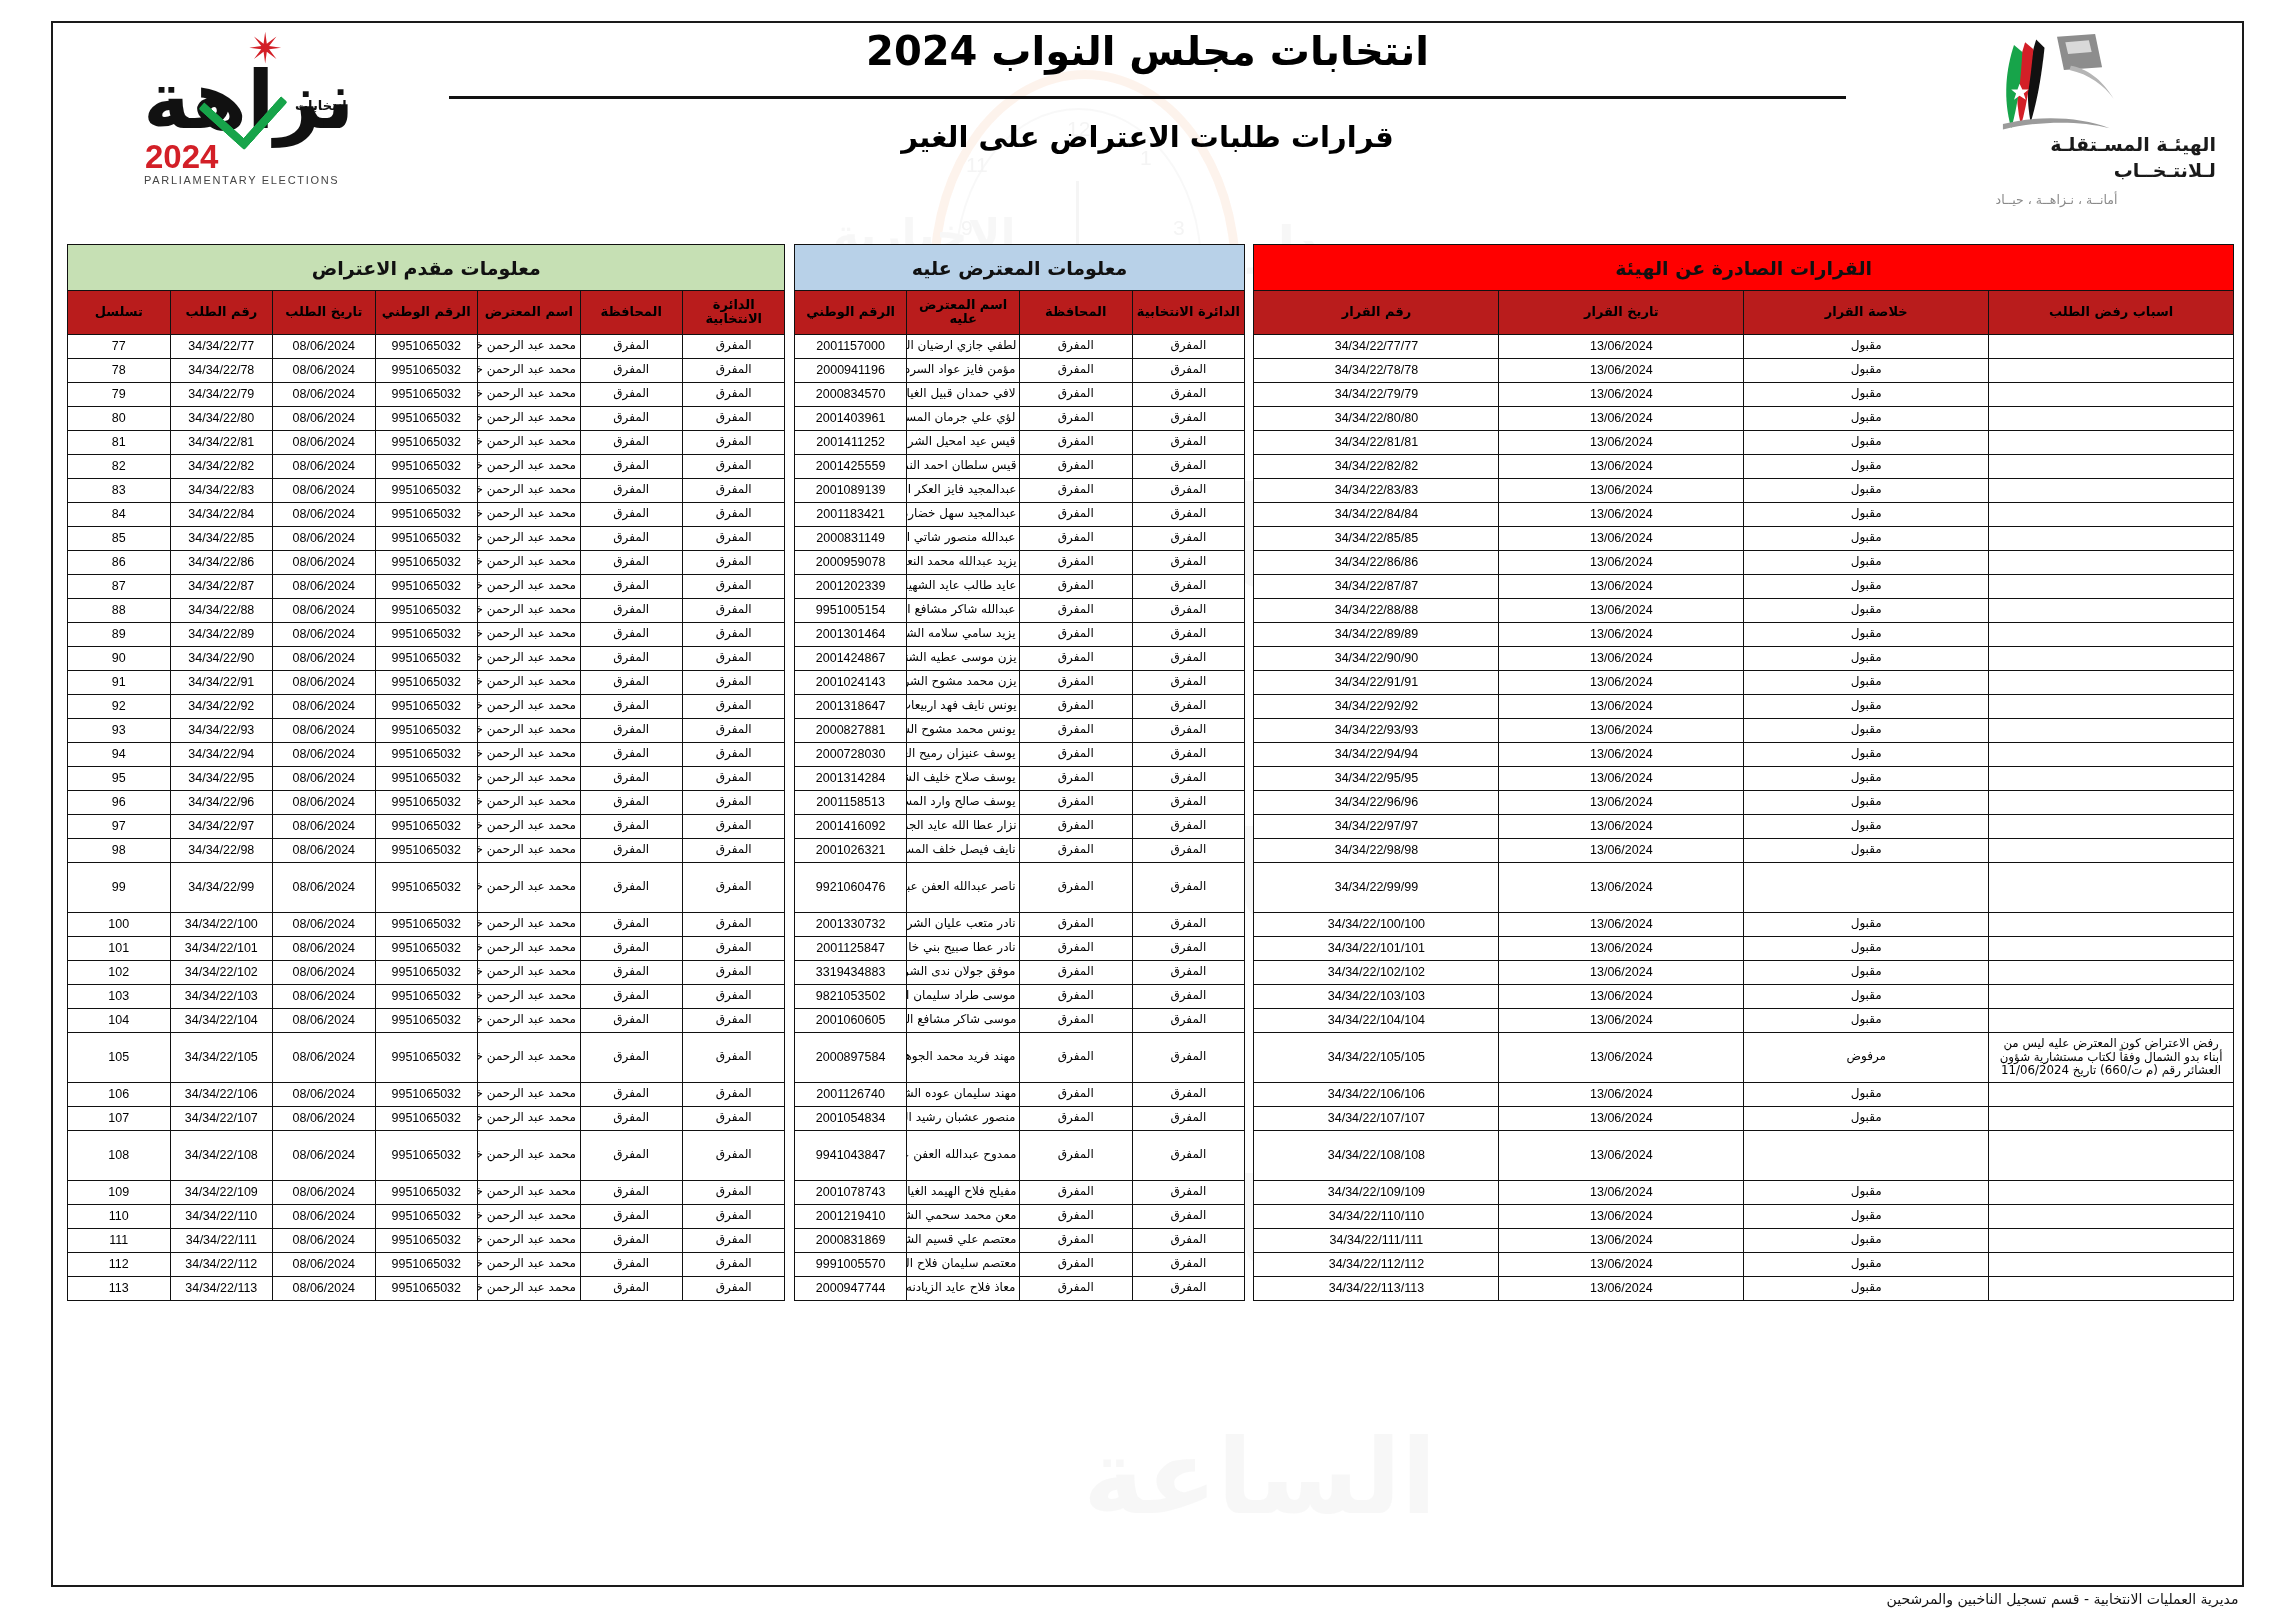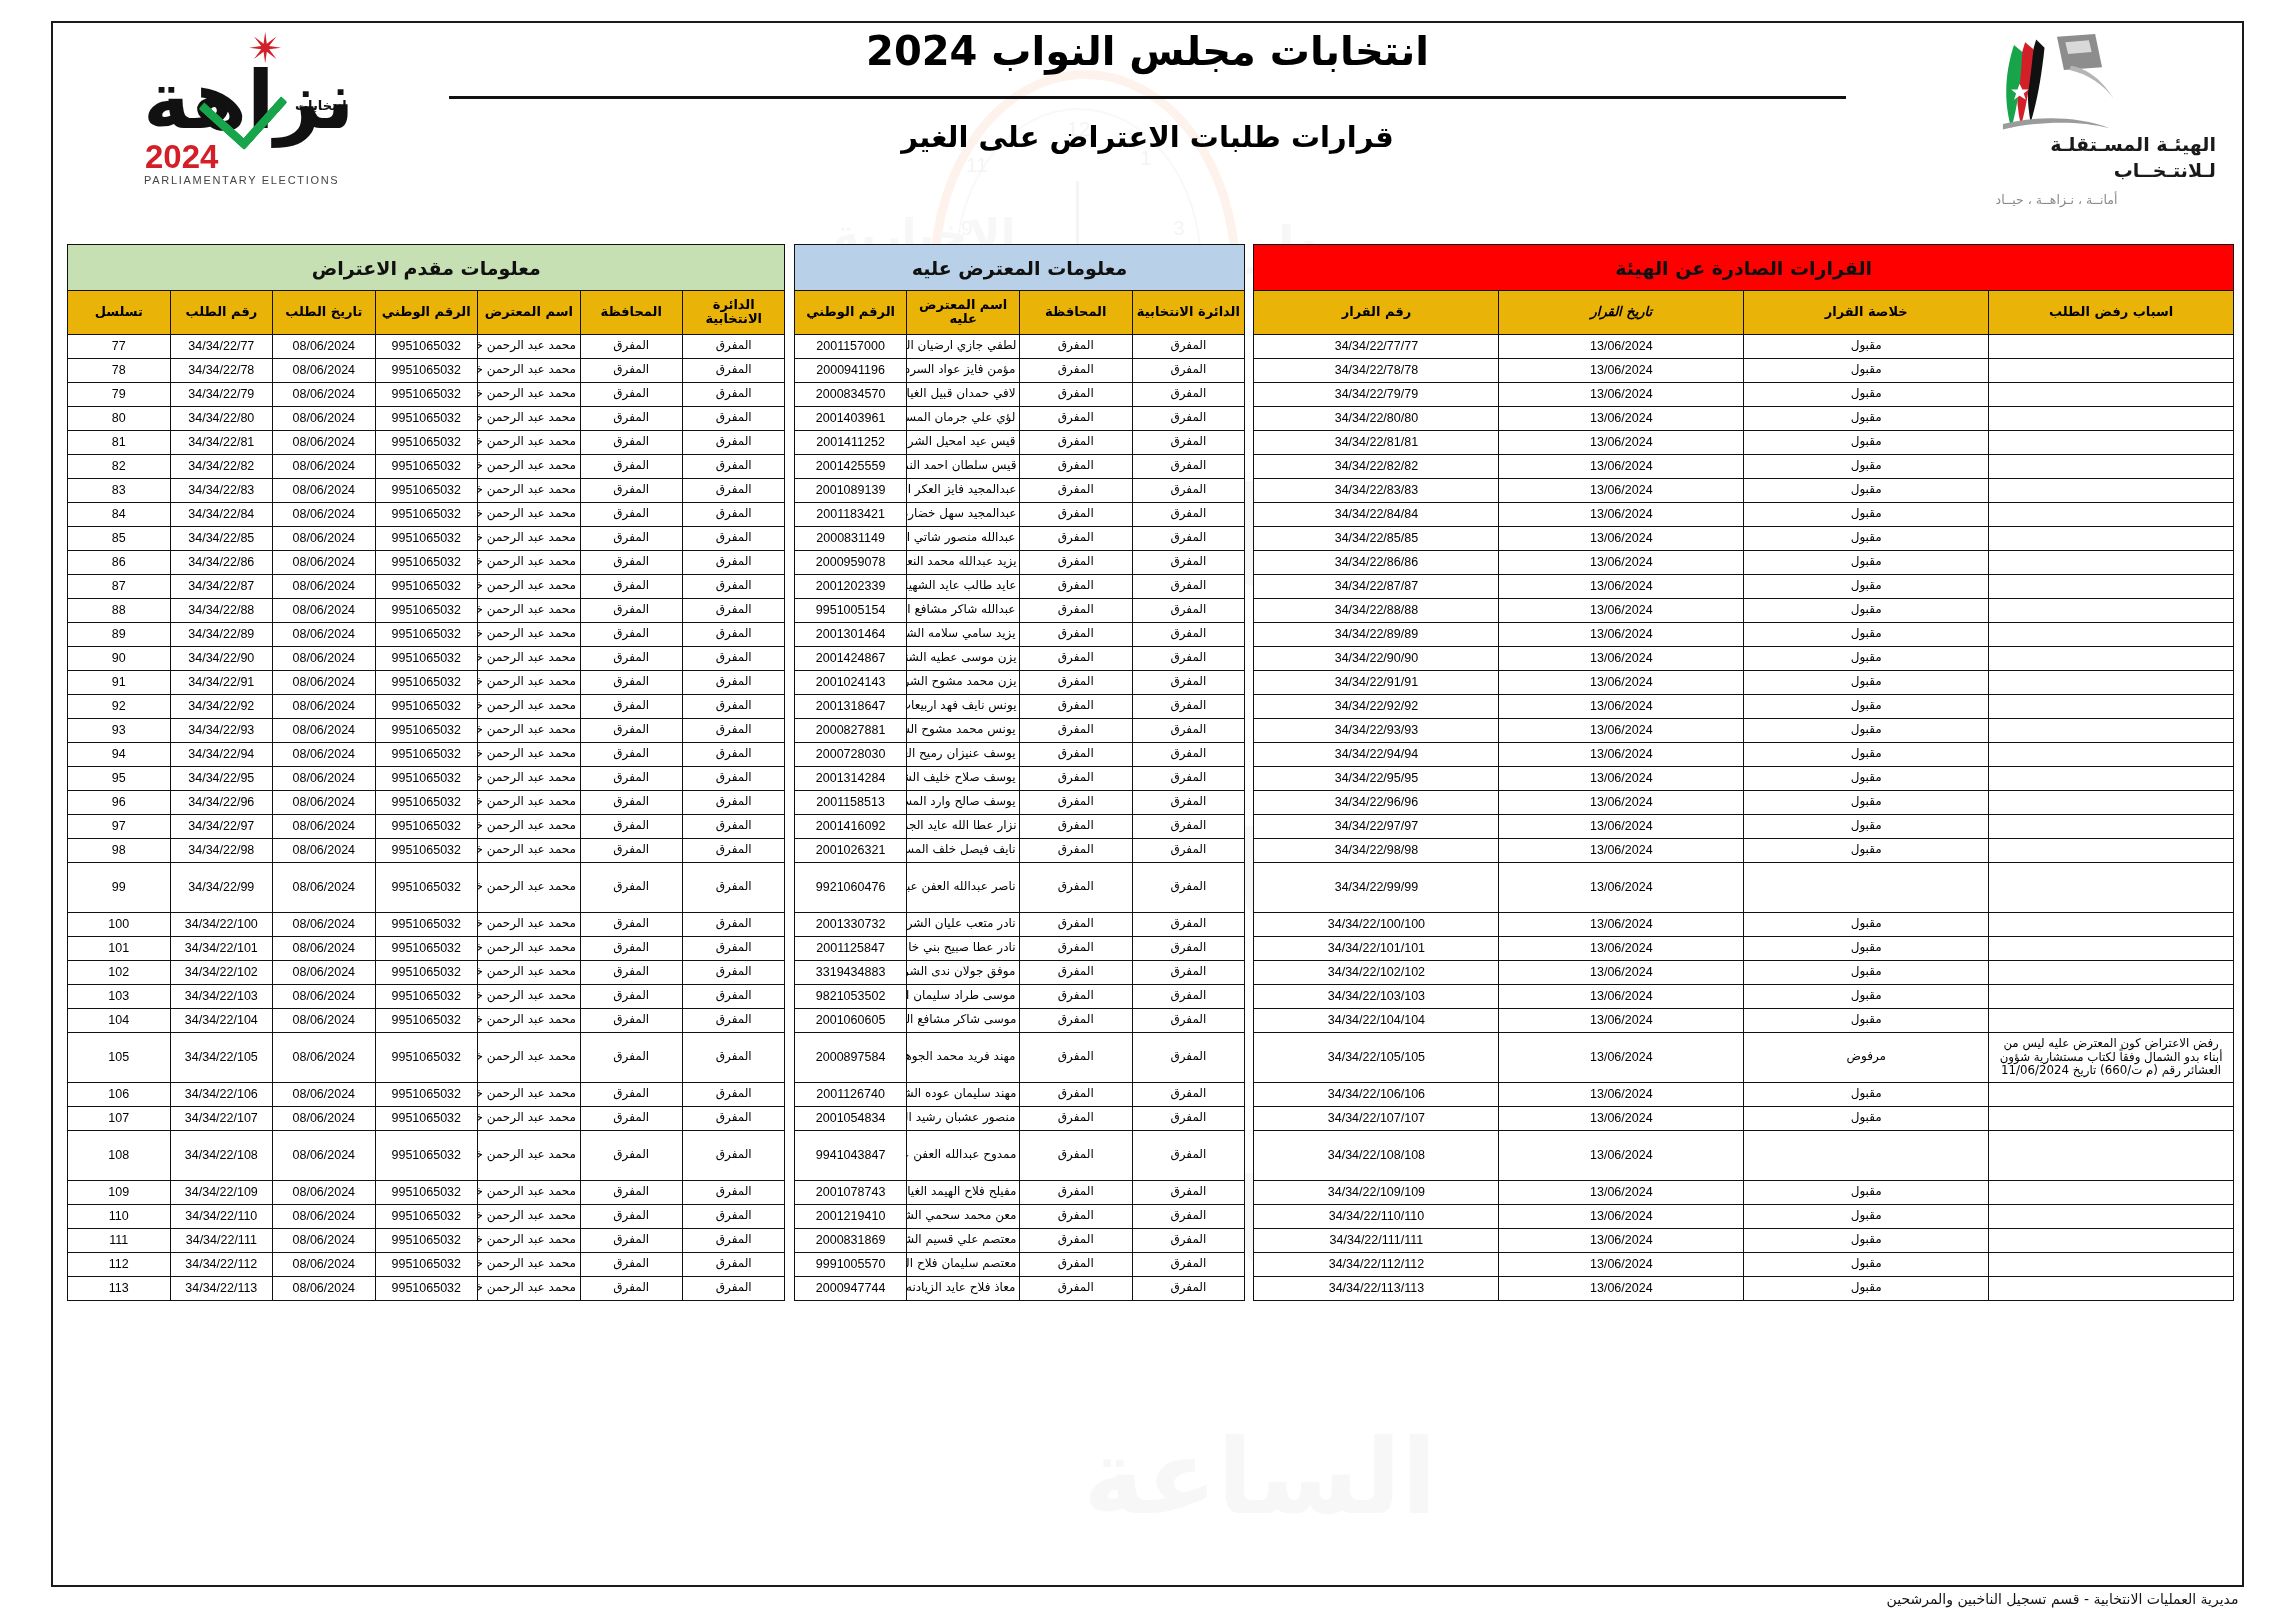--- a/index.html
+++ b/index.html
@@ -206,21 +206,21 @@
     font-size: 19px;
     font-weight: bold;
     height: 43px;
     border: 1.4px solid #111;
     font-family: "DejaVu Sans", sans-serif;
   }
   .band.red   { background: #ff0000; color: #111; }
   .band.blue  { background: #b8d1e8; color: #111; }
   .band.green { background: #c6e0b4; color: #111; }
   thead th.col {
-    background: #eab308;
+    background: #b91c1c;
     font-size: 13px;
     font-weight: bold;
     height: 40px;
     padding: 1.4px 2.8px;
     line-height: 1.1;
     vertical-align: middle;
     text-align: center;
   }
   tbody td {
     height: 23px;
@@ -241,21 +241,21 @@
   }
   td.num { font-family: "Liberation Sans", sans-serif; font-size: 12.5px; }
 
   
   .t-left  { width: 984px; }
   .t-mid   { width: 453px; }
   .t-right { width: 721px; }
 
   .w-reason { width: 694px; }
   .w-summary { width: 62px; }
-  .w-decdate { width: 103px; font-style: italic; }
+  .w-decdate { width: 103px; }
   .w-decnum { width: 124px; }
 
   .w-circ2 { width: 64px; }
   .w-gov2  { width: 64px; }
   .w-name2 { width: 208px; }
   .w-nid2  { width: 115px; }
 
   .w-circ  { width: 64px; }
   .w-gov   { width: 64px; }
   .w-name  { width: 208px; }

